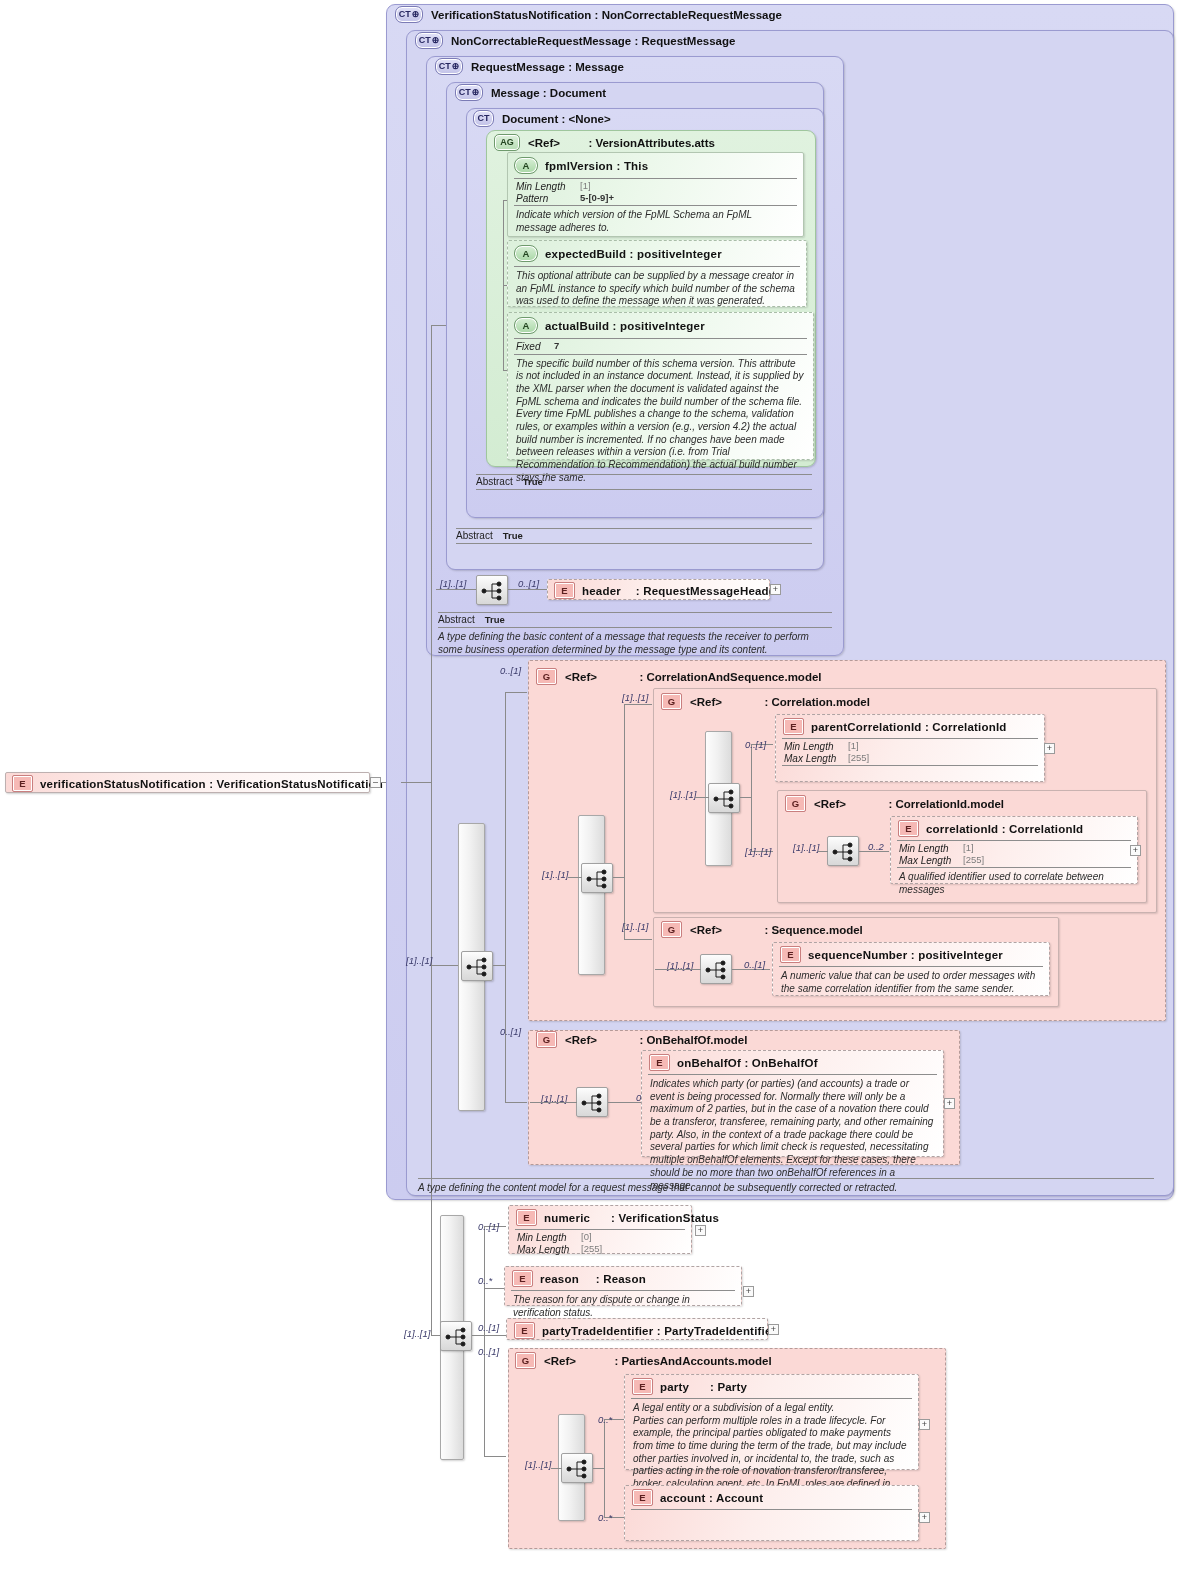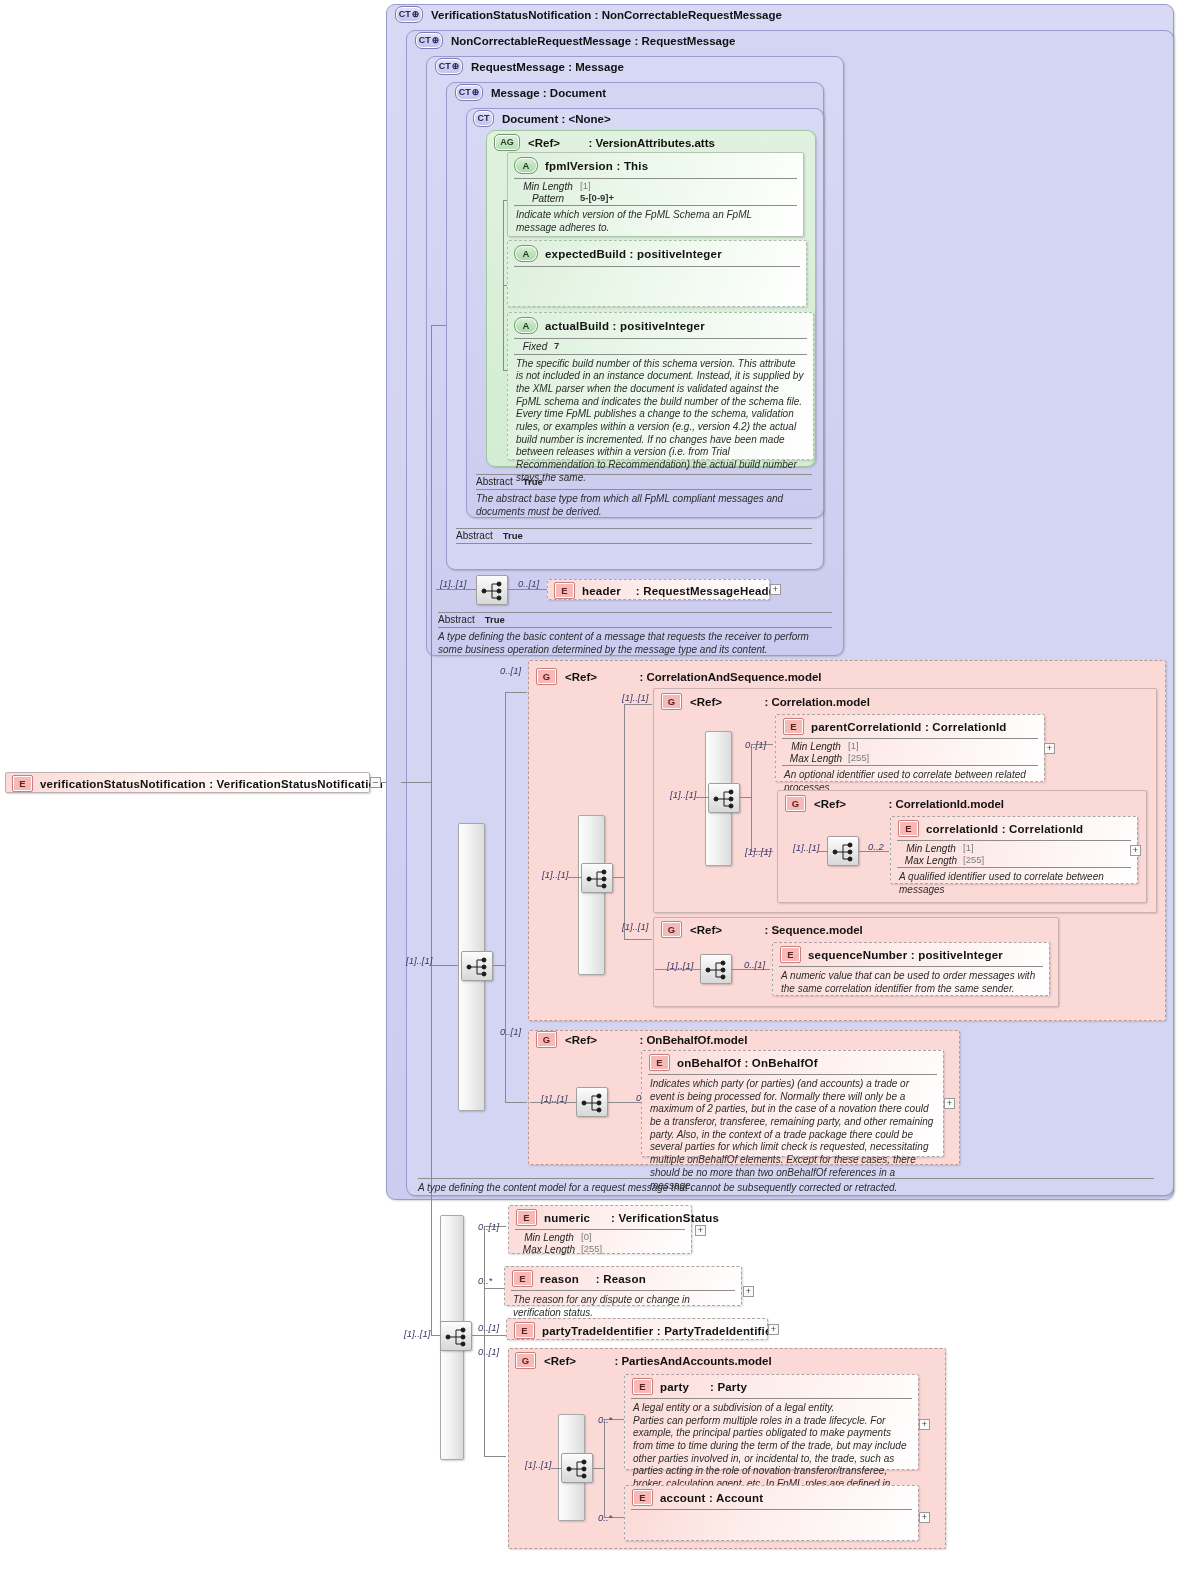--- a/index.html
+++ b/index.html
@@ -70,21 +70,21 @@
     background:linear-gradient(180deg,#e2e2f8,#c2c2e8);color:#262660;font-size:9px;
   }
   .badge.ct .plus{font-size:9px;margin-left:1px;}
 
   .ct-title{display:flex;align-items:center;gap:8px;}
   .ct-title .t{font-weight:bold;font-size:11.5px;color:#111;white-space:nowrap;}
 
   
   .rule{height:1px;background:#8d8d8d;margin:0 6px;}
   .facets{padding:2px 8px 1px 8px;line-height:1.15;}
-  .facets .row{display:flex;text-align:center;}
+  .facets .row{display:flex;}
   .facets .fname{font-style:italic;font-size:10px;color:#222;width:64px;flex:none;}
   .facets .fval{font-size:9.5px;color:#7d7d7d;}
   .facets .fval.dark{color:#333;font-weight:bold;}
   .doc{
     padding:3px 8px 5px 8px;font-style:italic;font-size:10px;
     color:#2b2b2b;line-height:1.27;
   }
   .abstract-row{display:flex;gap:10px;font-size:10px;padding:1px 0 2px 0;}
   .abstract-row .k{color:#222;}
   .abstract-row .v{font-weight:bold;font-size:9.5px;color:#222;}
@@ -237,20 +237,21 @@
 </div>
 
 <div class="abs card green" style="left:507px;top:240px;width:300px;height:67px;">
   <div class="card-hd">
     <span class="badge a">A</span>
     <span class="t"><span>expectedBuild</span>
       <span>:</span>
       <span>positiveInteger</span></span>
   </div>
   <div class="rule"></div>
+  <div class="doc">This optional attribute can be supplied by a message creator in an FpML instance to specify which build number of the schema was used to define the message when it was generated.</div>
 </div>
 
 <div class="abs card green" style="left:507px;top:312px;width:307px;height:148px;">
   <div class="card-hd">
     <span class="badge a">A</span>
     <span class="t"><span>actualBuild</span>
       <span>:</span>
       <span>positiveInteger</span></span>
   </div>
   <div class="rule"></div>
@@ -264,21 +265,20 @@
   <div class="doc">The specific build number of this schema version. This attribute is not included in an instance document. Instead, it is supplied by the XML parser when the document is validated against the FpML schema and indicates the build number of the schema file. Every time FpML publishes a change to the schema, validation rules, or examples within a version (e.g., version 4.2) the actual build number is incremented. If no changes have been made between releases within a version (i.e. from Trial Recommendation to Recommendation) the actual build number stays the same.</div>
 </div>
 
 <div class="abs anno" style="left:468px;top:474px;width:352px;">
   <div class="rule"></div>
   <div class="abstract-row">
       <span class="k">Abstract</span>
       <span class="v">True</span>
     </div>
   <div class="rule"></div>
-  <div class="doc">The abstract base type from which all FpML compliant messages and documents must be derived.</div>
 </div>
 
 <div class="abs anno" style="left:448px;top:528px;width:372px;">
   <div class="rule"></div>
   <div class="abstract-row">
       <span class="k">Abstract</span>
       <span class="v">True</span>
     </div>
   <div class="rule"></div>
 </div>
@@ -430,21 +430,20 @@
     <div class="row">
         <span class="fname">Min Length</span>
         <span class="fval">[1]</span>
       </div>
     <div class="row">
         <span class="fname">Max Length</span>
         <span class="fval">[255]</span>
       </div>
   </div>
   <div class="rule"></div>
-  <div class="doc">An optional identifier used to correlate between related processes</div>
 </div>
 <div class="abs plusbox" style="left:1044px;top:743px;">+</div>
 
 <div class="abs grp-box solid" style="left:777px;top:790px;width:370px;height:113px;"></div>
 <div class="abs card-mult" style="left:745px;top:846px;">[1]..[1]</div>
 <div class="abs ct-title" style="left:785px;top:795px;">
   <span class="badge g">G</span>
   <span class="t"><span>&lt;Ref&gt;</span>
     <span style="display:inline-block;width:36px;"></span>
     <span>:</span>

